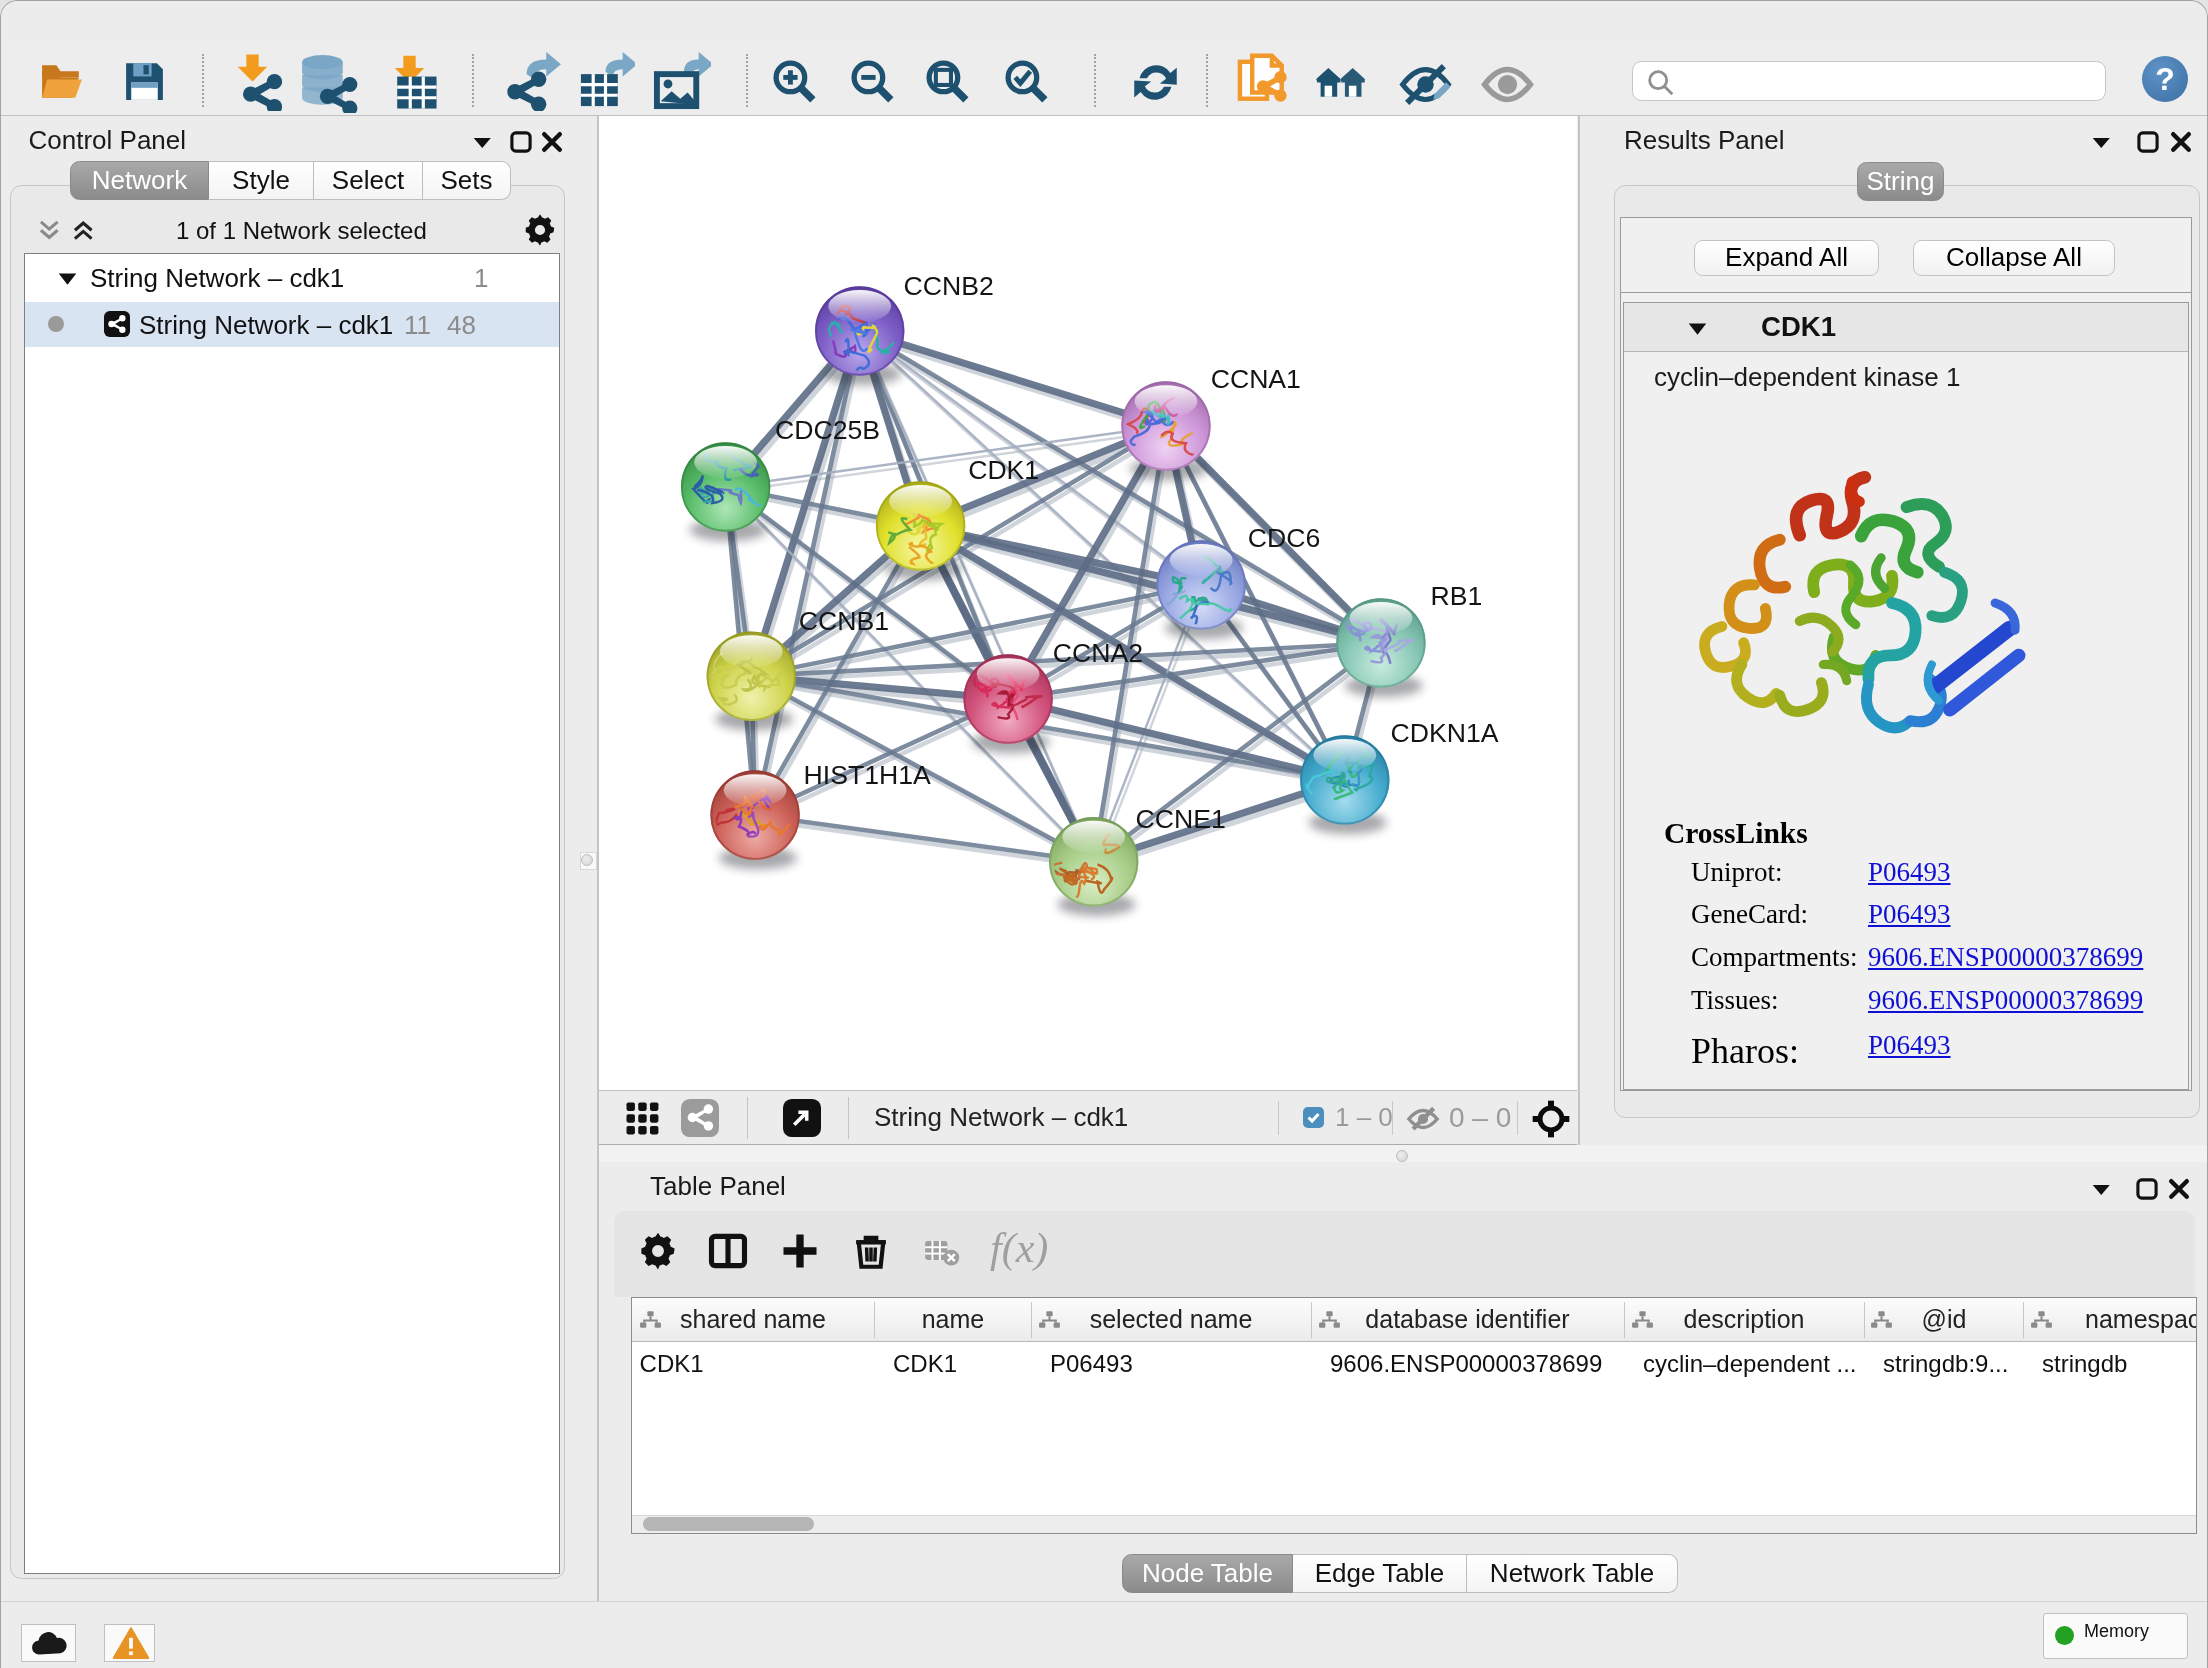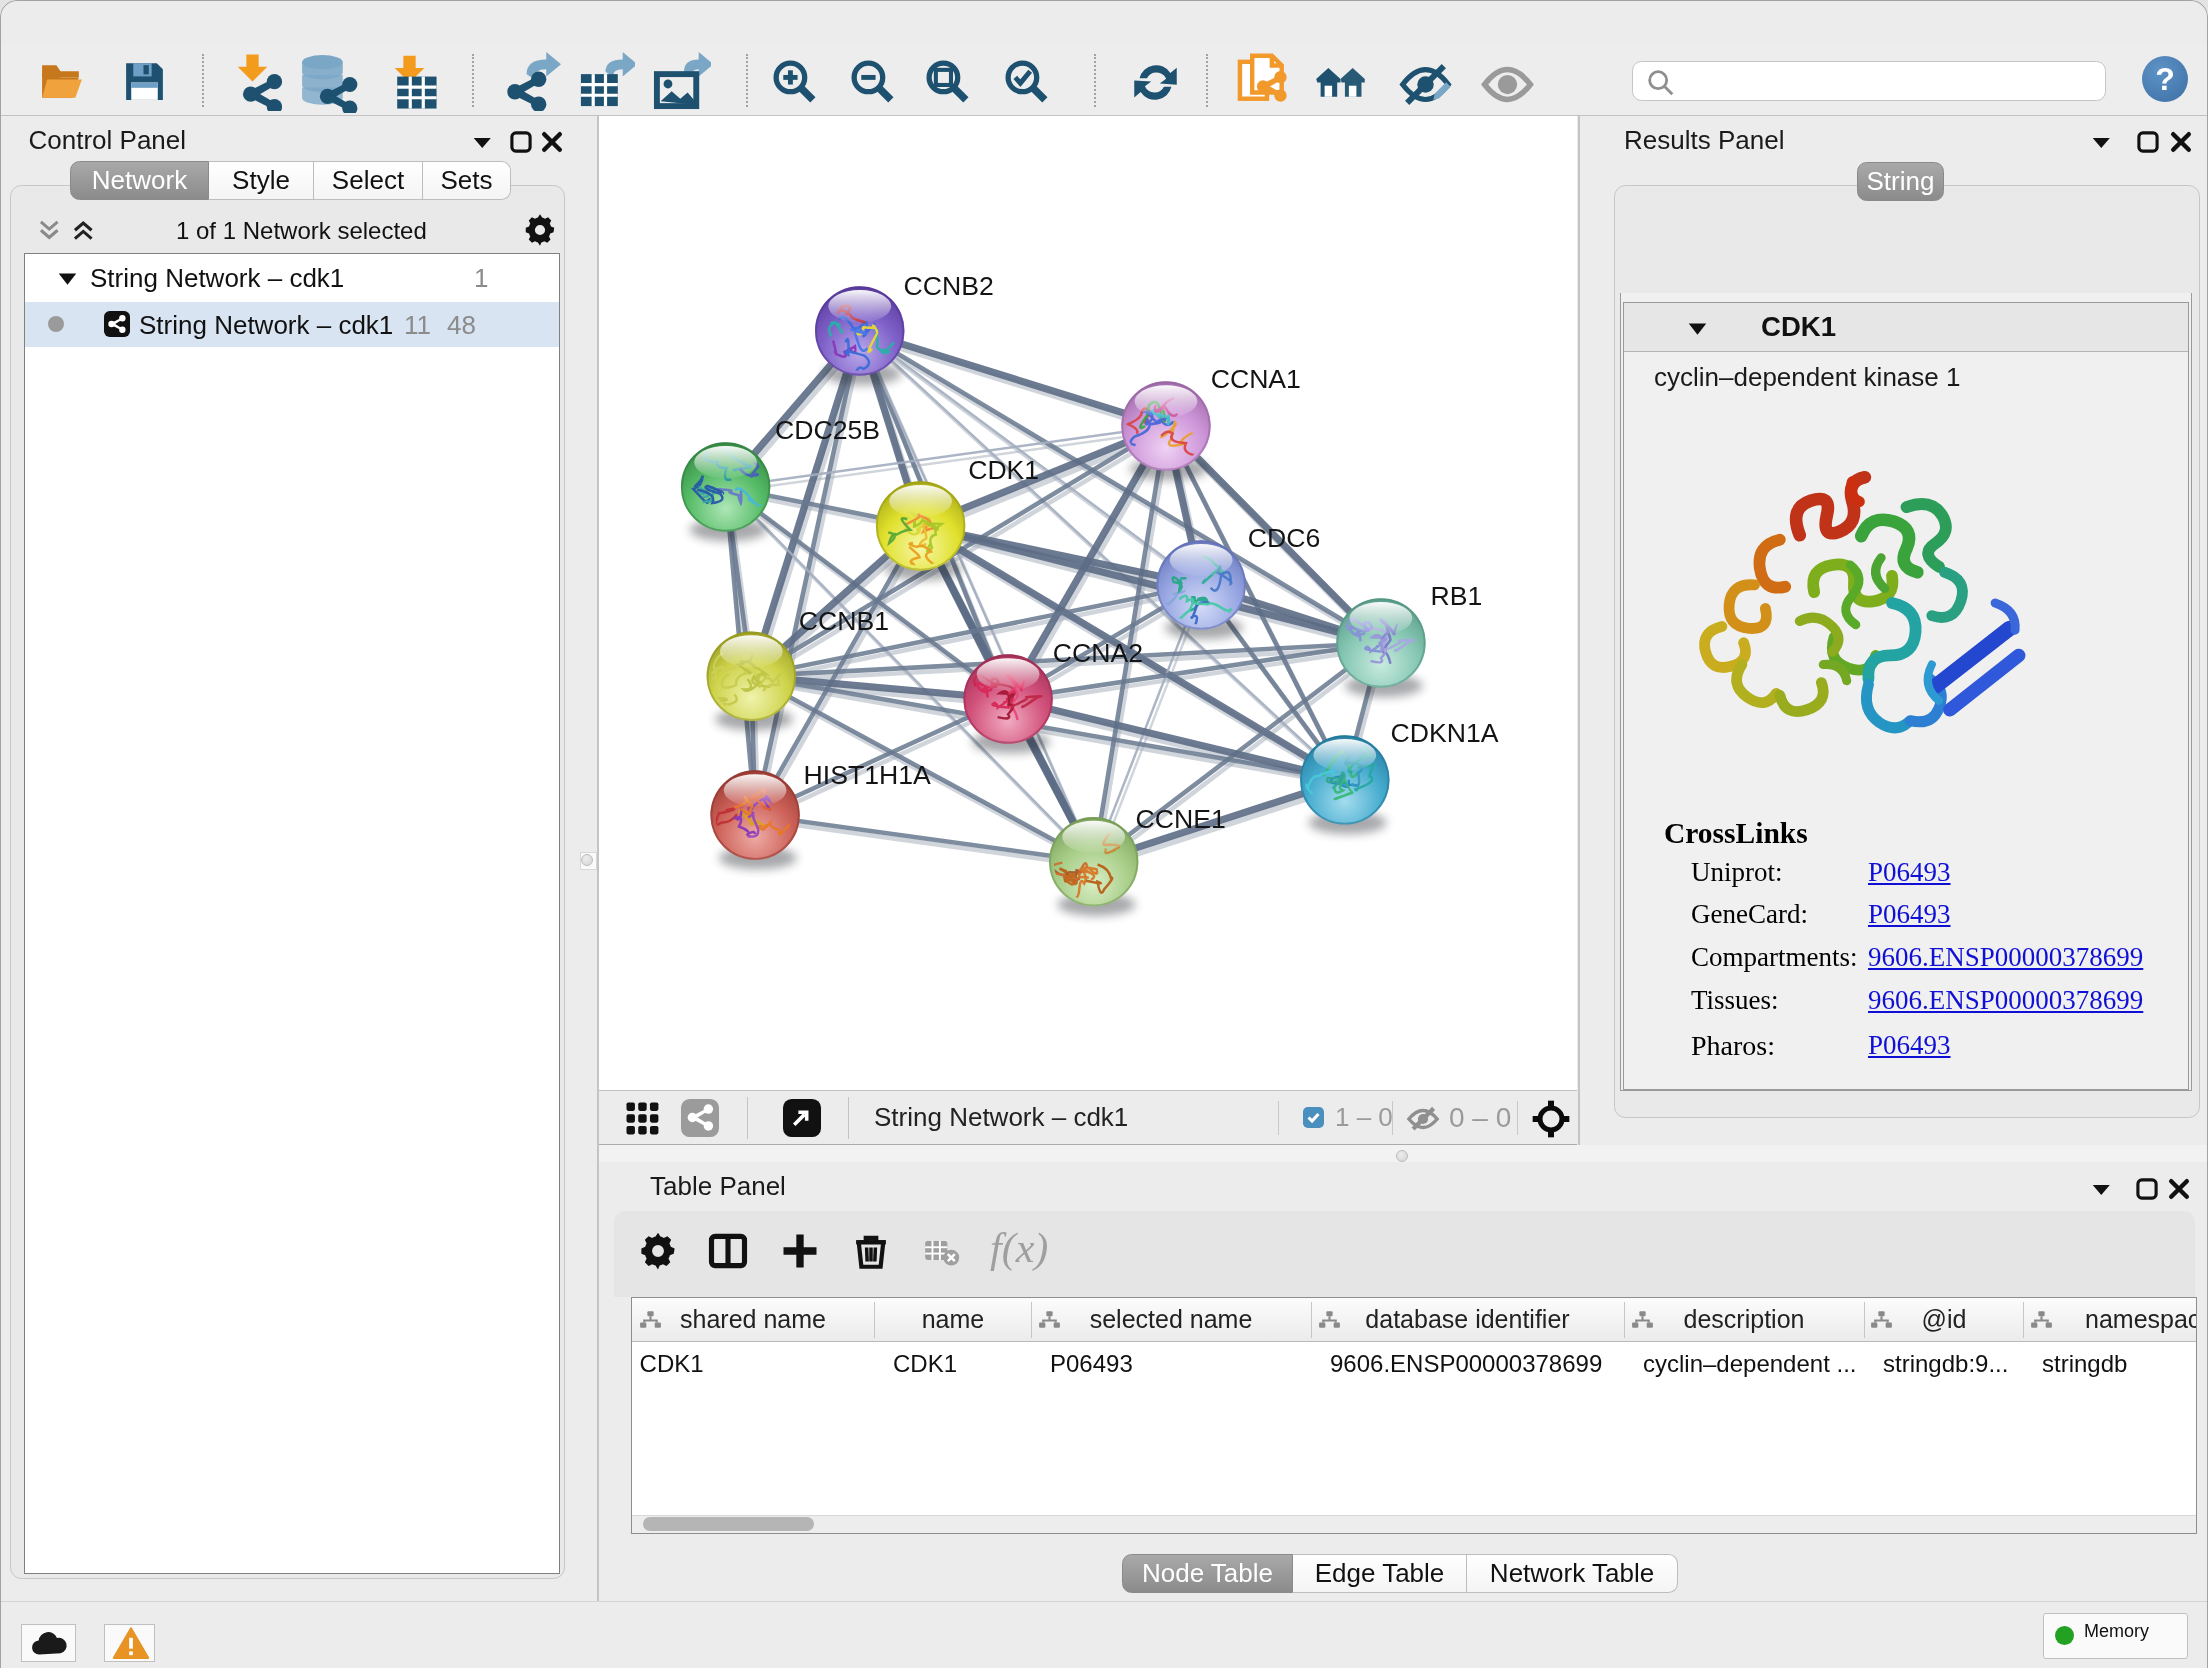--- a/index.html
+++ b/index.html
@@ -681,20 +681,24 @@
     <svg width="26" height="26" viewBox="0 0 20 20" style="position:absolute;left:555px;top:13.3px">
         <rect x="3" y="3" width="14" height="14" rx="3" fill="none" stroke="#111" stroke-width="2.4"></rect>
       </svg>
     <svg width="26" height="26" viewBox="0 0 20 20" style="position:absolute;left:588px;top:13.3px">
         <path d="M4 4 L16 16 M16 4 L4 16" stroke="#111" stroke-width="3.4" stroke-linecap="round"></path>
       </svg>
     <div class="tabrow" style="left:277px;top:46px">
         <div class="tab sel only" style="width:87px">String</div>
       </div>
     <div class="pane" style="left:34px;top:69px;width:586px;height:933px"></div>
+    <div style="position:absolute;left:40px;top:101px;width:572px;height:76px;background:#f0f0f0;border:1.9px solid #9a9a9a">
+      <div style="position:absolute;left:73px;top:22px;width:185px;height:36px;background:linear-gradient(#ffffff,#f1f1f1);border:1.9px solid #c2c2c2;border-radius:8.6px;font-size:26px;text-align:center;line-height:32px">Expand All</div>
+      <div style="position:absolute;left:292px;top:22px;width:202px;height:36px;background:linear-gradient(#ffffff,#f1f1f1);border:1.9px solid #c2c2c2;border-radius:8.6px;font-size:26px;text-align:center;line-height:32px">Collapse All</div>
+    </div>
     <div style="position:absolute;left:40px;top:177px;width:572px;height:798px;background:#f0f0f0;border:1.9px solid #9a9a9a;border-top:none"></div>
     <div style="position:absolute;left:43px;top:186px;width:566px;height:788px;background:#f0f0f0;border:1.9px solid #9a9a9a">
       <div style="position:absolute;left:0;top:0;width:100%;height:49px;background:#e6e6e6;border-bottom:1.9px solid #b5b5b5">
         <svg width="25" height="25" viewBox="0 0 20 20" style="position:absolute;left:61px;top:13.3px">
             <path d="M3,6 L17,6 L10,15Z" fill="#111"></path>
           </svg>
         <div style="position:absolute;left:137px;top:7.6px;font-size:27.6px;font-weight:700;color:#111">CDK1</div>
       </div>
       <div style="position:absolute;left:30px;top:59px;font-size:26px;color:#1a1a1a">cyclin–dependent kinase 1</div>
 
@@ -727,21 +731,21 @@
         </svg>
       <div class="serif" style="position:absolute;left:40px;top:514px;font-size:29.5px;font-weight:700;color:#000">CrossLinks</div>
       <div class="serif" style="position:absolute;left:67px;top:554px;font-size:27px">Uniprot:</div>
       <div class="serif link" style="position:absolute;left:244px;top:554px;font-size:27px">P06493</div>
       <div class="serif" style="position:absolute;left:67px;top:596px;font-size:27px">GeneCard:</div>
       <div class="serif link" style="position:absolute;left:244px;top:596px;font-size:27px">P06493</div>
       <div class="serif" style="position:absolute;left:67px;top:639px;font-size:27px">Compartments:</div>
       <div class="serif link" style="position:absolute;left:244px;top:639px;font-size:27px">9606.ENSP00000378699</div>
       <div class="serif" style="position:absolute;left:67px;top:682px;font-size:27px">Tissues:</div>
       <div class="serif link" style="position:absolute;left:244px;top:682px;font-size:27px">9606.ENSP00000378699</div>
-      <div class="serif" style="position:absolute;left:67px;top:727px;font-size:28px">Pharos:</div>
+      <div class="serif" style="position:absolute;left:67px;top:727px;font-size:36px">Pharos:</div>
       <div class="serif link" style="position:absolute;left:244px;top:727px;font-size:27px">P06493</div>
     </div>
   </div>
 
   <div id="hsplit"></div>
   <div class="hdot" style="left:1396px;top:1150px;width:12.4px;height:12.4px"></div>
 
   <div id="tpanel">
     <div class="ph-title" style="position:absolute;left:51px;top:8.6px">Table Panel</div>
     <svg width="28.5" height="28.5" viewBox="0 0 20 20" style="position:absolute;left:1488px;top:13.3px">

